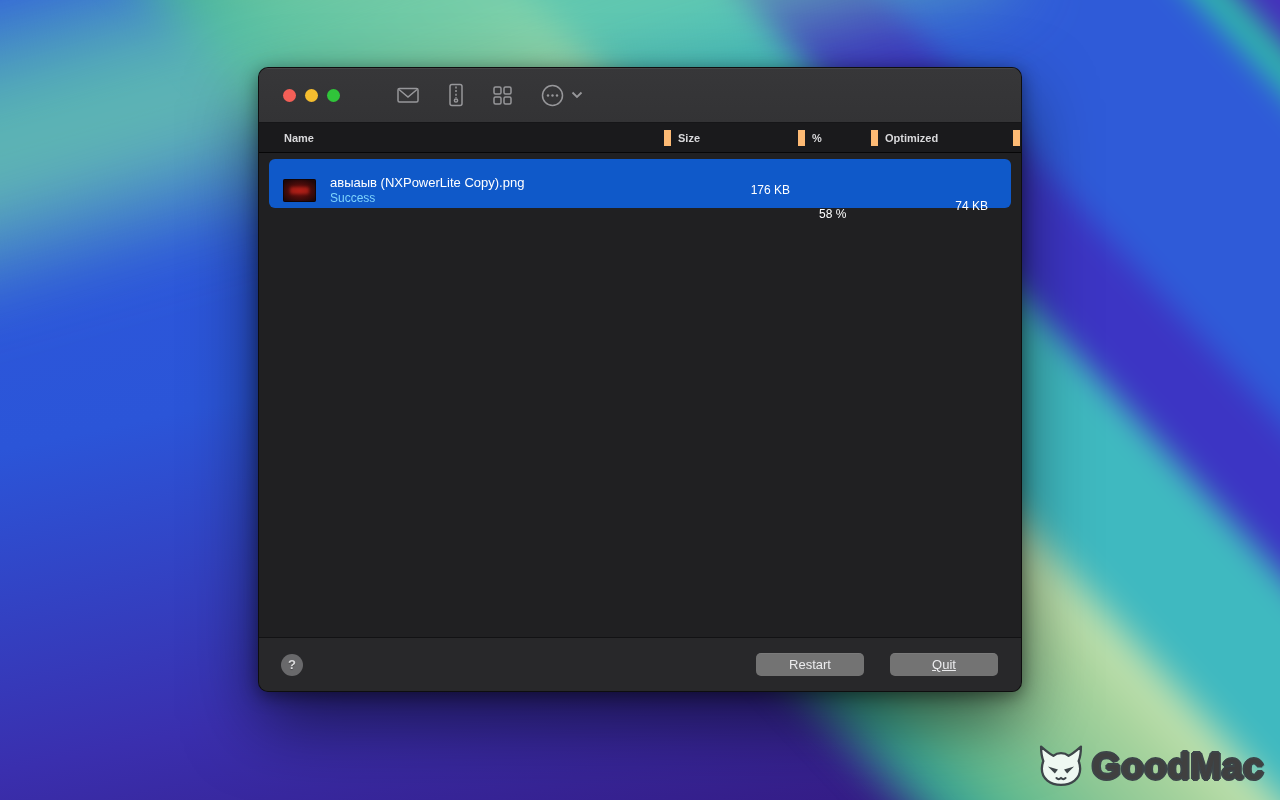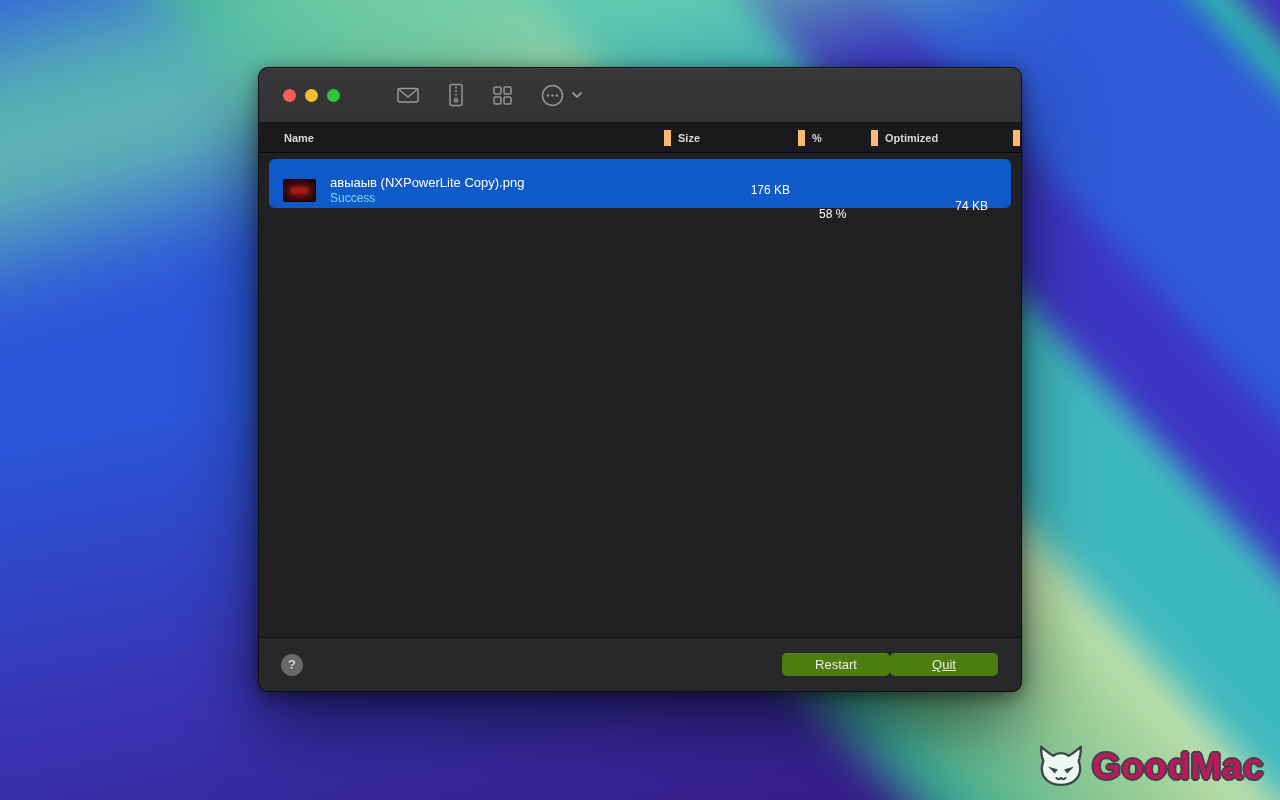--- a/index.html
+++ b/index.html
@@ -111,35 +111,35 @@
   .help-btn {
     width:22px; height:22px; border-radius:50%;
     background:#69696b; color:#dcdcdd;
     font-size:13px; font-weight:700;
     display:flex; align-items:center; justify-content:center;
     text-shadow:0 1px 1px rgba(0,0,0,0.3);
   }
   .footer-spacer { flex:1; }
   .btn {
     width:108px; height:23px; border-radius:5px;
-    background:#4d7c0f; color:#ececee; font-size:13px;
+    background:#737373; color:#ececee; font-size:13px;
     display:flex; align-items:center; justify-content:center;
     font-family:"Liberation Sans", sans-serif;
     box-shadow:inset 0 0.5px 0 rgba(255,255,255,0.12);
   }
-  .btn + .btn { margin-left:0;text-decoration:underline; }
+  .btn + .btn { margin-left:26px;text-decoration:underline; }
 
   
   .brand {
     position:absolute; right:16px; bottom:8px;
     display:flex; align-items:center; gap:6px;
   }
   .brand-text {
     font-size:37px; font-weight:700; letter-spacing:0.5px;
-    color:#be185d;
+    color:#404040;
     text-shadow:-2px 0 0 #3d4549, 2px 0 0 #3d4549, 0 -2px 0 #3d4549, 0 2px 0 #3d4549,
                 -1px -1px 0 #3d4549, 1px 1px 0 #3d4549, -1px 1px 0 #3d4549, 1px -1px 0 #3d4549;
   }
 </style>
 </head>
 <body>
 
 <div class="beams"></div>
 <div class="soft-band"></div>
 

